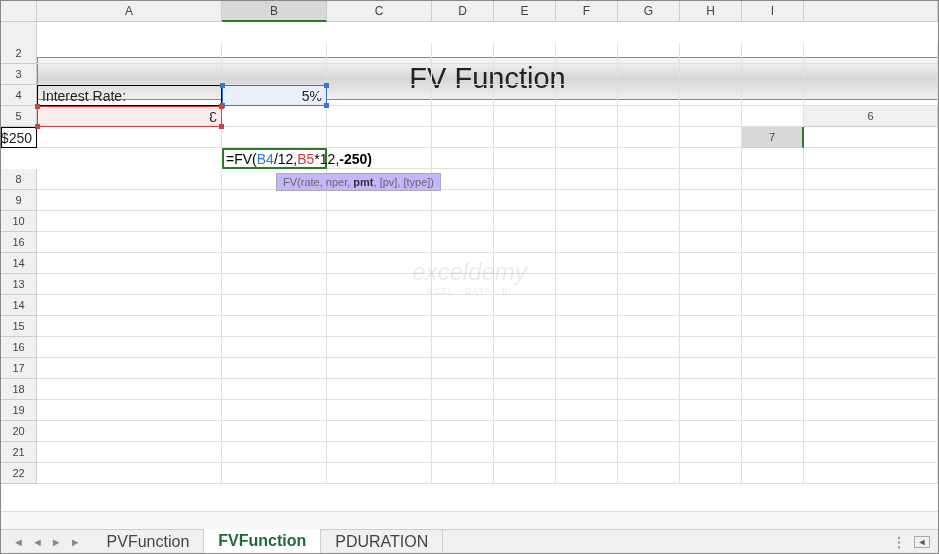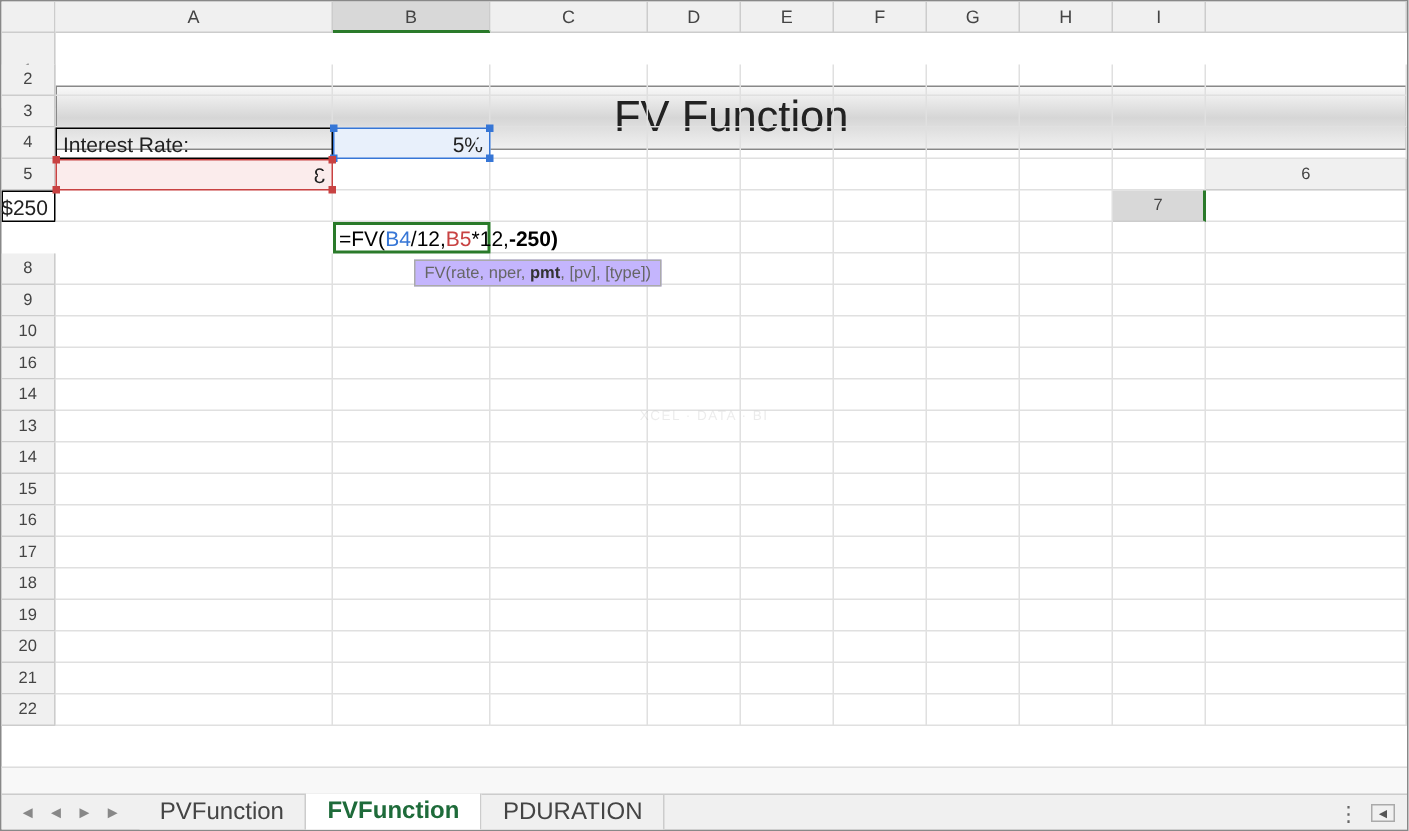--- a/index.html
+++ b/index.html
@@ -453,20 +453,21 @@
     <div class="cell"></div>
     <div class="cell"></div>
     <div class="cell"></div>
   </div>
 
 <div class="tooltip">
   <span>FV(</span><span>rate, </span><span>nper, </span><b>pmt</b><span>, [pv], [type])</span>
 </div>
 
 <div class="watermark">
+  <div class="big">exceldemy</div>
   <div class="sm">XCEL · DATA · BI</div>
 </div>
 
 <div class="scroll-areaH"></div>
 
 <div class="tabs">
   <div class="tab-nav">
     <span>◄</span>
     <span>◄</span>
     <span>►</span>

